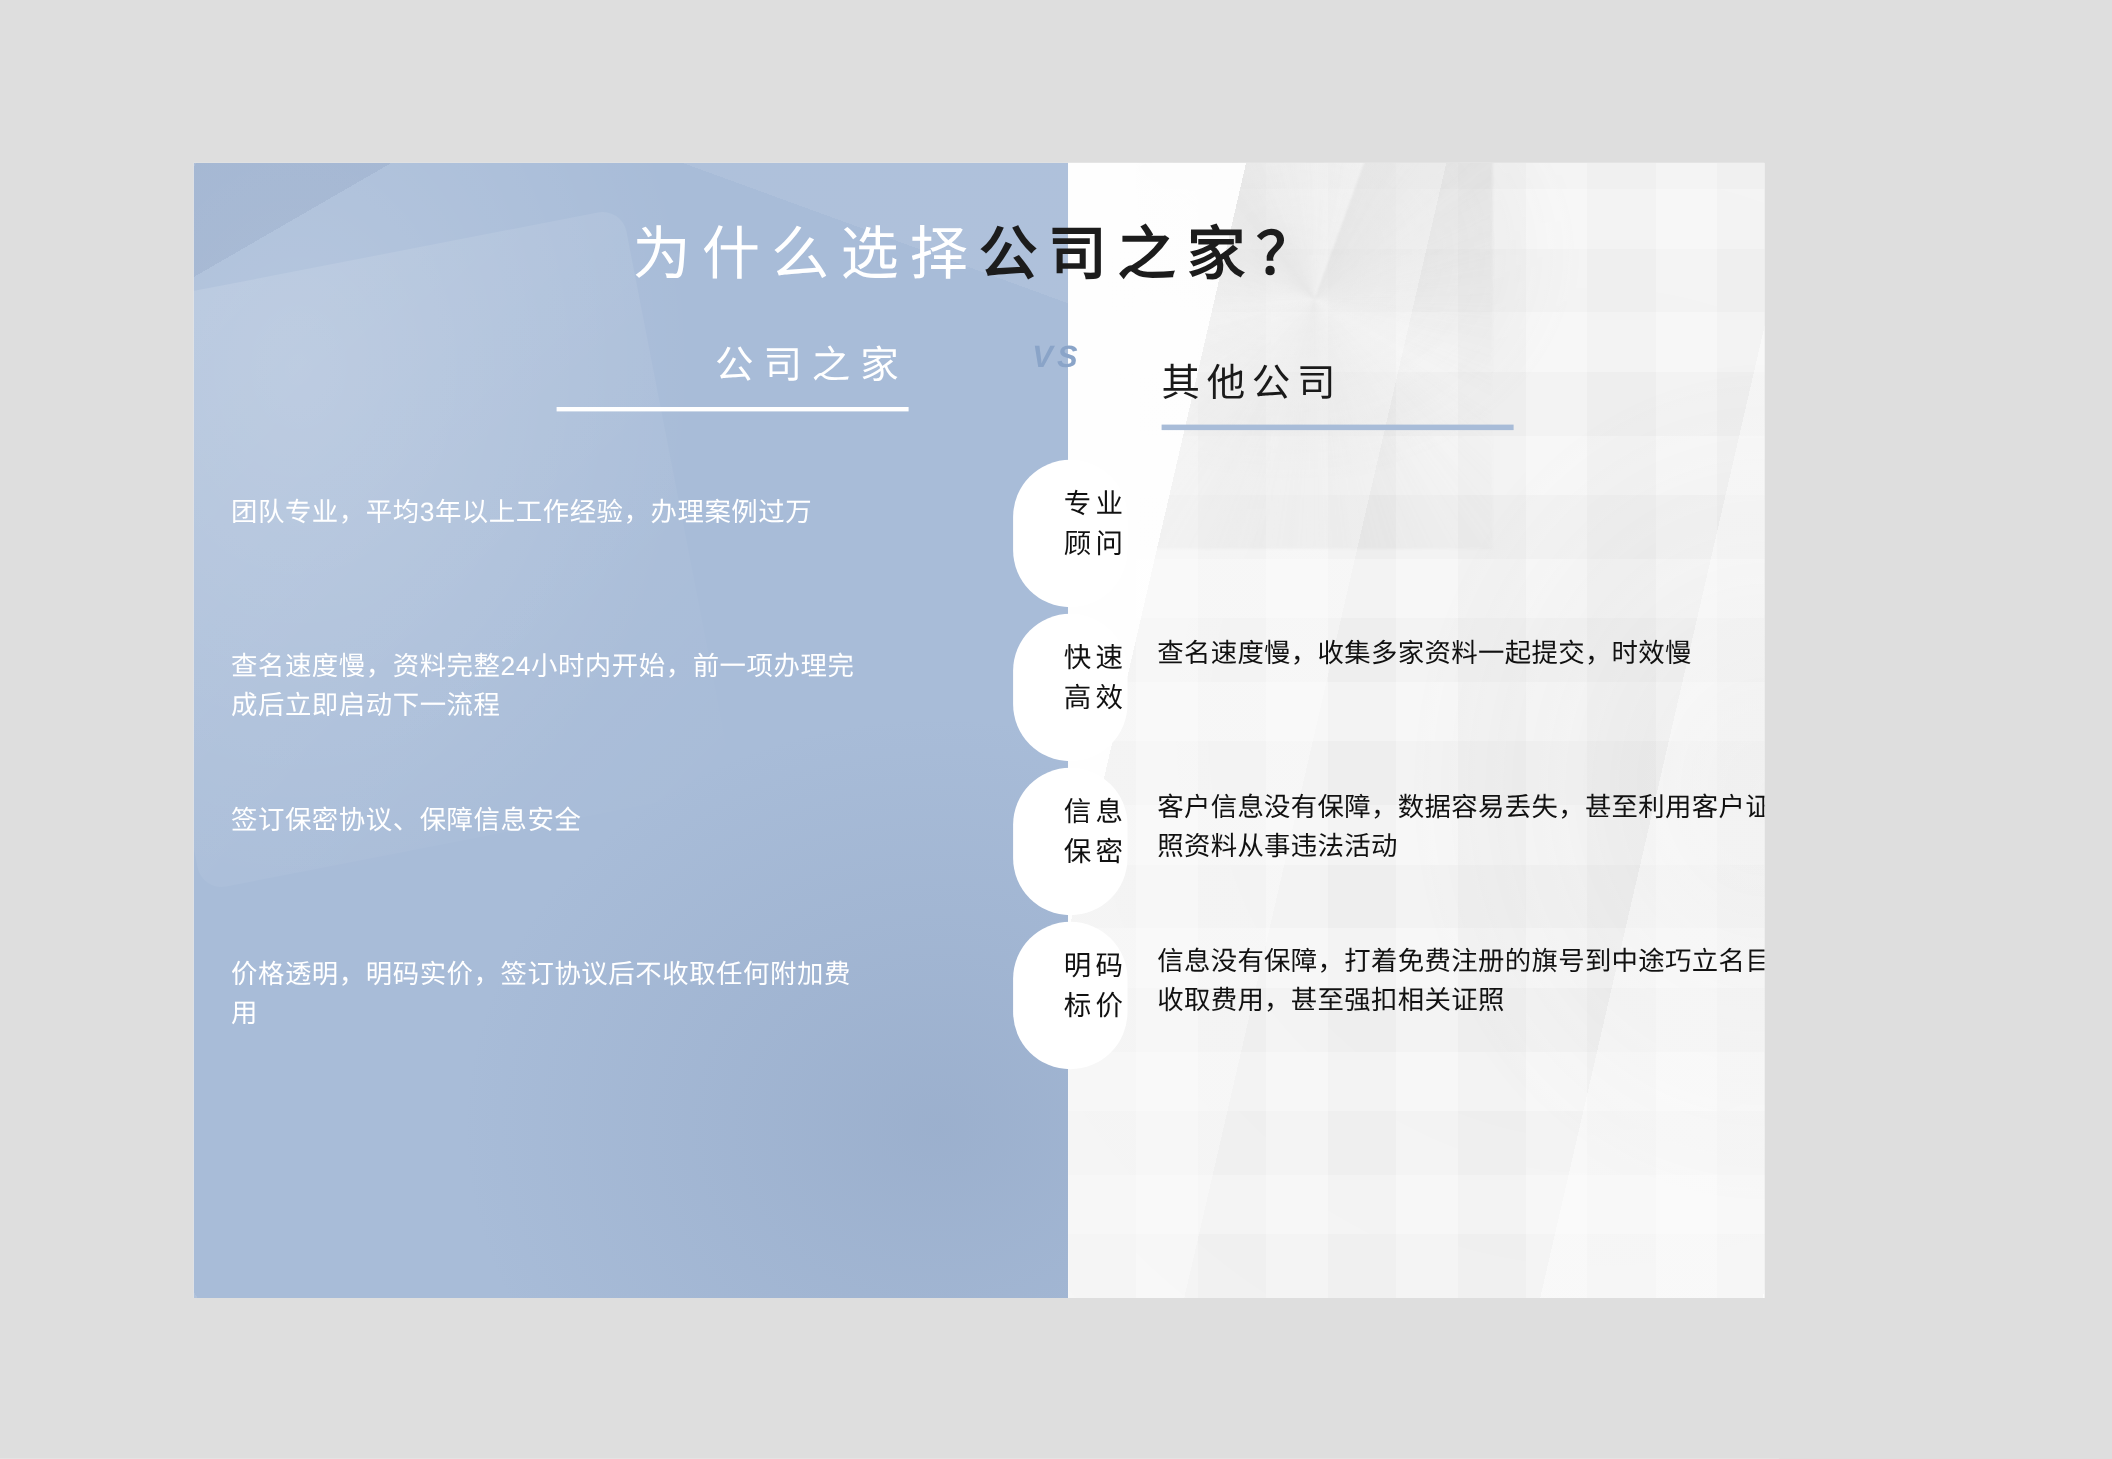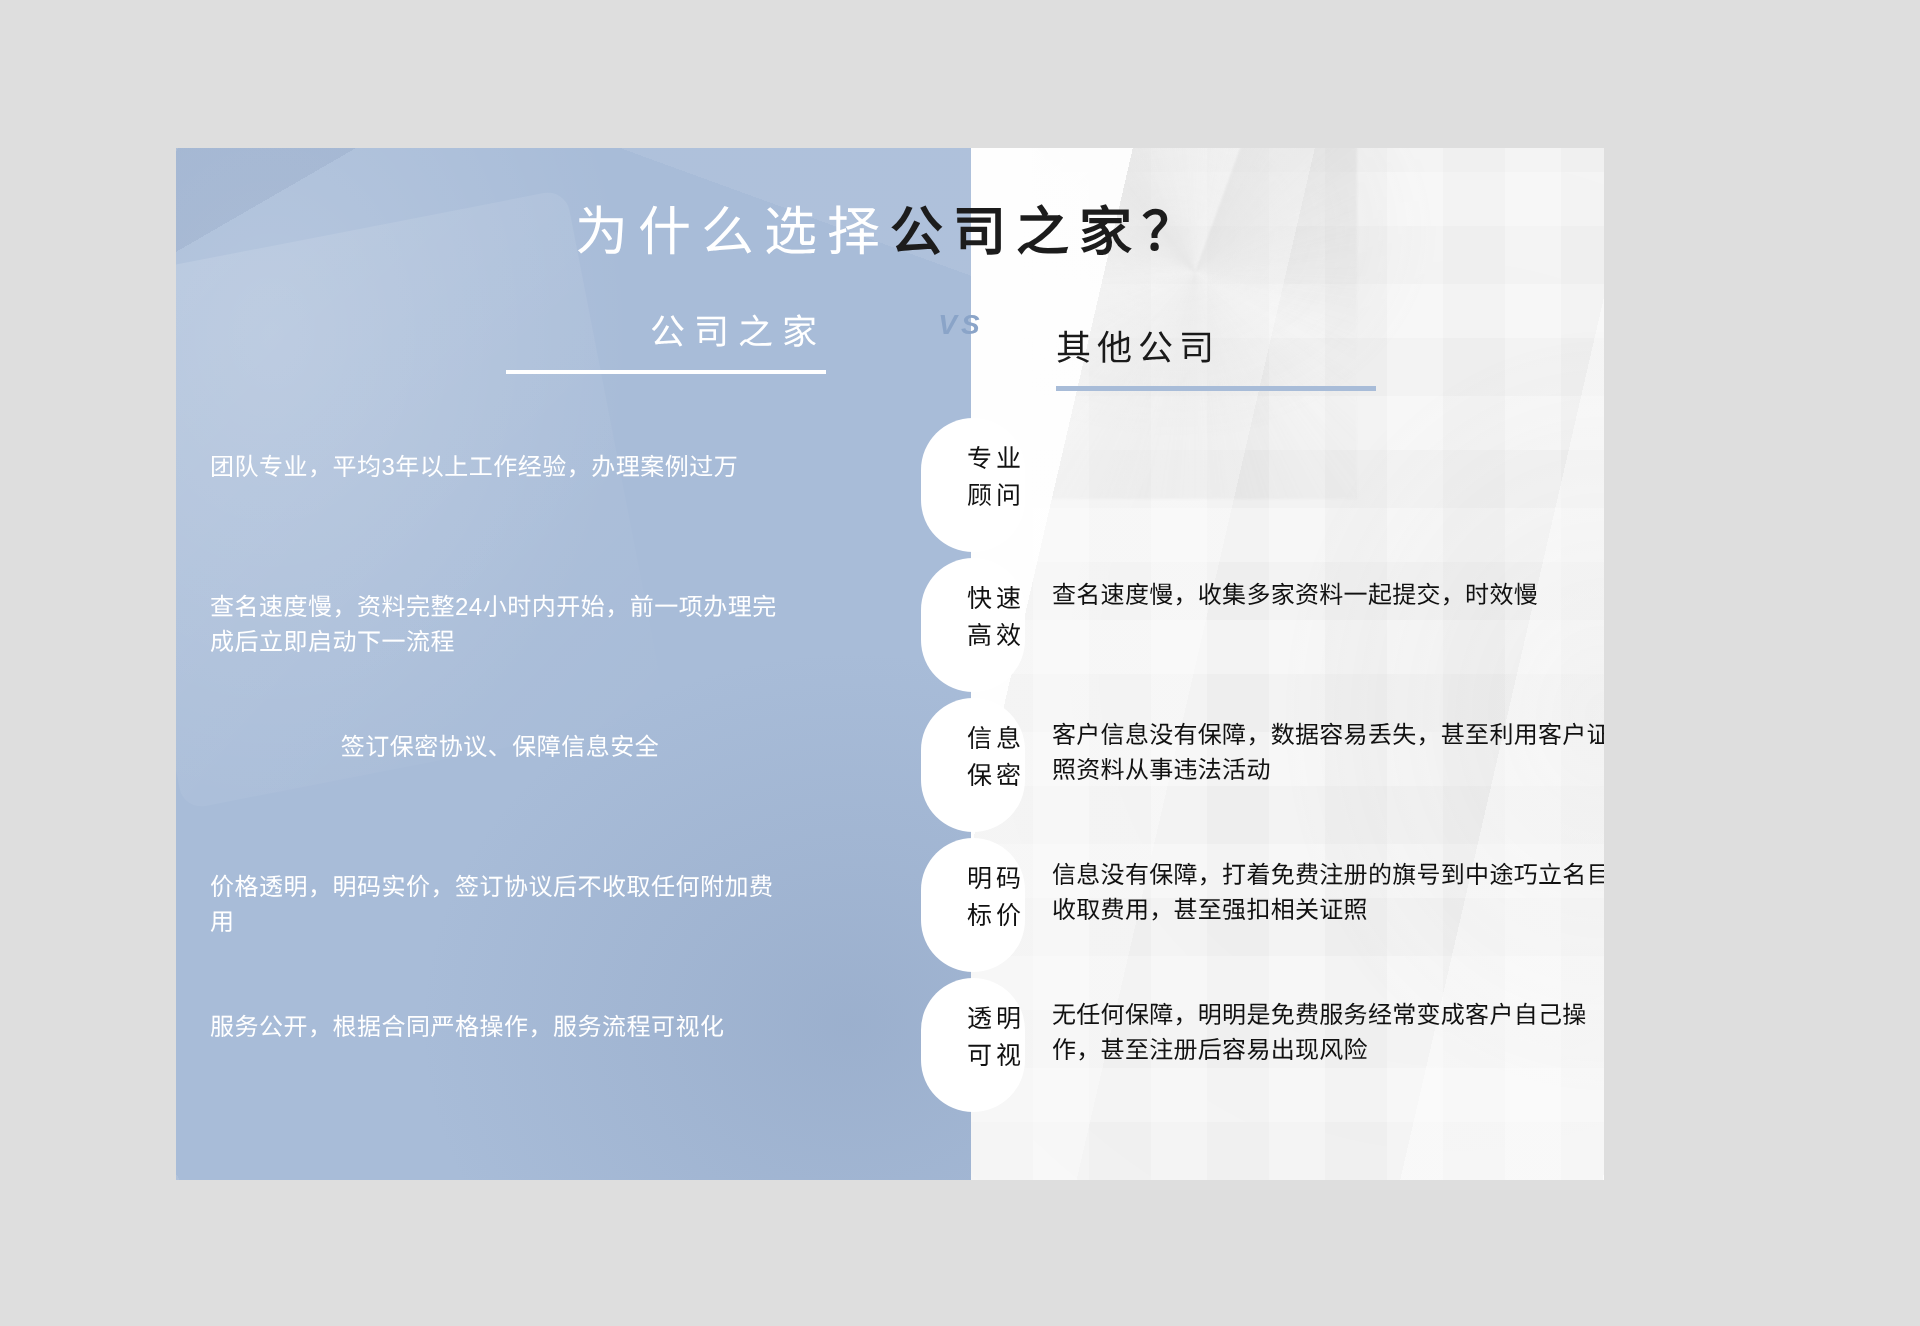--- a/index.html
+++ b/index.html
@@ -214,21 +214,21 @@
     position: absolute;
     left: 34px;
     top: 22px;
     width: 580px;
     color: #ffffff;
     font-size: 24px;
     line-height: 1.45;
     letter-spacing: .5px;
     margin-top: 12px;
   }
-  .row.align-right .pro { text-align: center; }
+  .row.align-right .pro { text-align: left; }
 
   .row .pill {
     position: absolute;
     left: 745px;
     top: 2px;
     width: 104px;
     height: 134px;
     background: #ffffff;
     border-radius: 64px;
     z-index: 7;
@@ -324,24 +324,15 @@
     <div class="row">
       <div class="pro">价格透明，明码实价，签订协议后不收取任何附加费用</div>
       <div class="pill"></div>
       <div class="pill-text">
         <span>明码</span>
         <span>标价</span>
       </div>
       <div class="con">信息没有保障，打着免费注册的旗号到中途巧立名目收取费用，甚至强扣相关证照</div>
     </div>
 
-    <div class="row">
-      <div class="pro">服务公开，根据合同严格操作，服务流程可视化</div>
-      <div class="pill"></div>
-      <div class="pill-text">
-        <span>透明</span>
-        <span>可视</span>
-      </div>
-      <div class="con">无任何保障，明明是免费服务经常变成客户自己操作，甚至注册后容易出现风险</div>
-    </div>
 
   </div>
 </div>
 
 </body></html>

